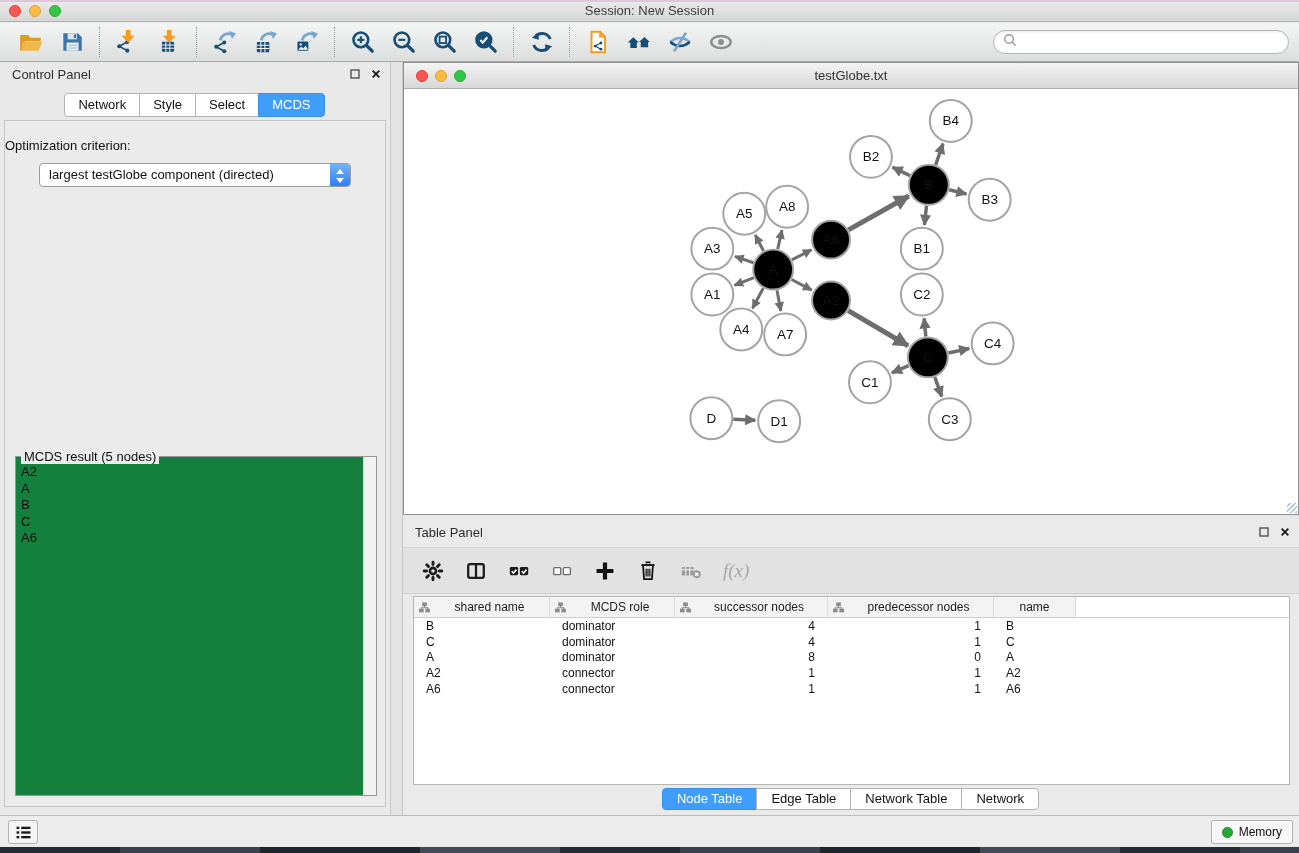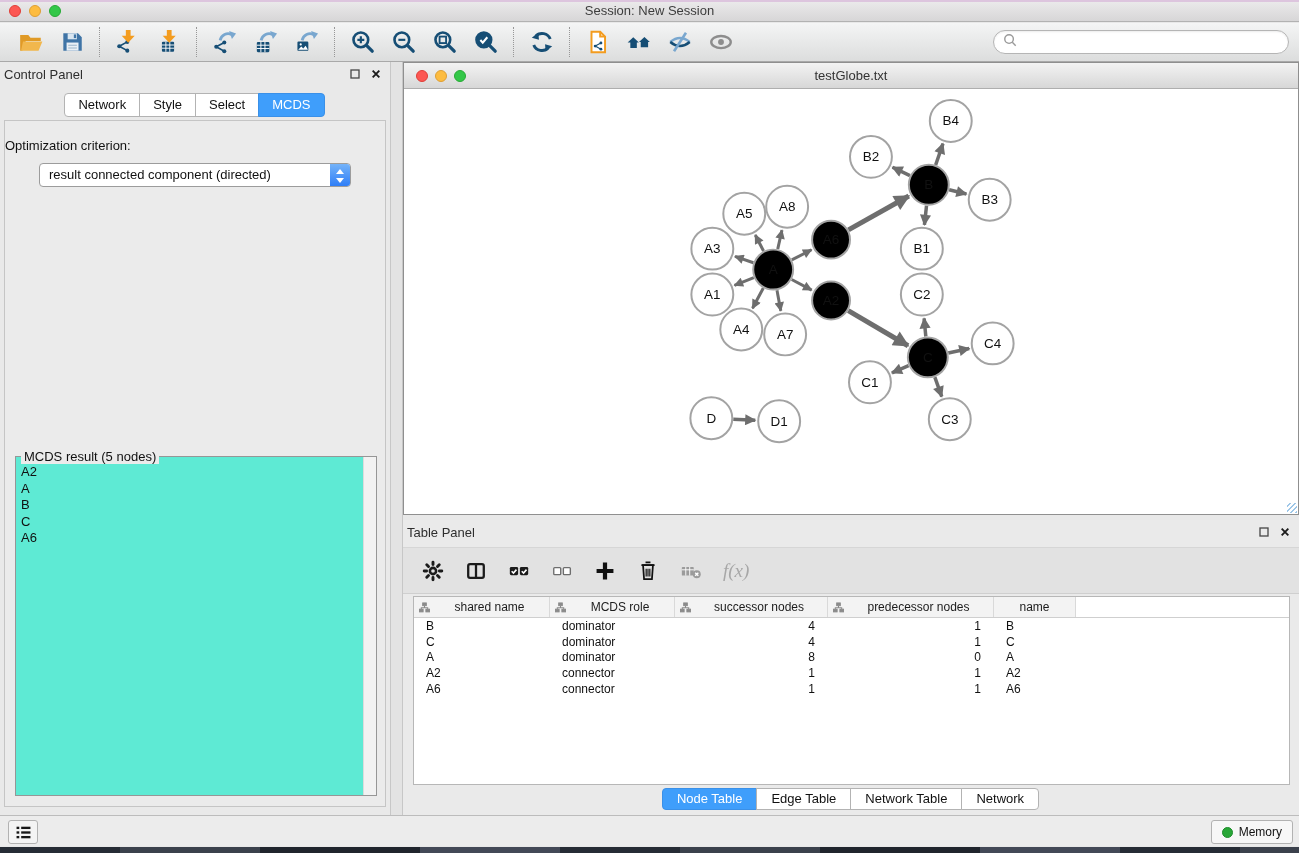--- a/index.html
+++ b/index.html
@@ -29,21 +29,21 @@
     border:1px solid #b5b5b5; border-radius:13px; display:flex; align-items:center;
     padding:0 9px; box-shadow:inset 0 1px 2px rgba(0,0,0,.08); }
   .searchbox input { border:none; outline:none; flex:1; font-size:13px; margin-left:5px;
     font-family:"Liberation Sans",sans-serif; background:transparent; }
 
   
   .control-panel { position:absolute; left:0; top:62px; width:390px; height:753px;
     background:#e9e9e9; }
   .v-divider { position:absolute; left:390px; top:62px; width:13px; height:753px;
     background:#e3e3e3; border-left:1px solid #c7c7c7; border-right:1px solid #c7c7c7; }
-  .panel-head { height:26px; line-height:26px; font-size:13px; color:#2e2e2e; padding-left:4px; }
+  .panel-head { height:26px; line-height:26px; font-size:13px; color:#2e2e2e; padding-left:12px; }
   .panel-head-icons { position:absolute; top:6px; right:8px; display:flex; gap:9px; }
   .panel-head-icons .ph-btn { background:none; border:none; padding:0; line-height:0; cursor:default; }
 
   .cp-tabs { position:absolute; left:0; right:0; top:31px; display:flex; justify-content:center; }
   .tab { font-size:13px; padding:3px 13px 4px; background:#fff; color:#111;
     border:1px solid #b3b3b3; margin-left:-1px; cursor:default; }
   .tab:first-child { border-radius:4px 0 0 4px; }
   .tab:last-child  { border-radius:0 4px 4px 0; }
   .tab.active { background:#3f9efb; border-color:#3a90e8; color:#fff; }
 
@@ -54,21 +54,21 @@
     background:#fff; border:1px solid #9c9c9c; border-radius:4px;
     font-size:13px; line-height:22px; padding-left:9px; color:#111; }
   .criterion .spinner { position:absolute; right:0; top:0; bottom:0; width:20px;
     background:linear-gradient(#74b3f9,#2f7ef7); border-radius:0 3px 3px 0; }
   .cp-buttons { margin-top:13px; display:flex; justify-content:center; gap:14px; }
   .cp-buttons button { font-size:13px; height:22px; padding:0 13px; background:#fdfdfd;
     border:1px solid #a6a6a6; border-radius:4px; color:#111; cursor:default;
     font-family:"Liberation Sans",sans-serif; }
 
   .result-fieldset { position:absolute; left:10px; right:8px; top:335px; bottom:10px;
-    border:1px solid #969696; background:#5eead4; }
+    border:1px solid #969696; background:#15803d; }
   .result-legend { position:absolute; top:-8px; left:5px; background:#ebebeb;
     padding:0 3px; font-size:13px; color:#111; }
   .result-list { position:absolute; left:0; top:3px; right:14px; bottom:0;
     padding:4px 0 0 5px; font-size:13px; line-height:16.5px; color:#111; overflow:hidden; }
   .result-scroll { position:absolute; right:0; top:0; bottom:0; width:13px;
     background:#f2f2f2; border-left:1px solid #dcdcdc; }
 
   
   .net-frame { position:absolute; left:403px; top:62px; width:896px; height:453px;
     border:1px solid #8f8f8f; background:#fff; }
@@ -315,21 +315,21 @@
   </div>
   <div class="cp-tabs" id="cp-tabs">
       <div class="tab">Network</div>
       <div class="tab">Style</div>
       <div class="tab">Select</div>
       <div class="tab active">MCDS</div>
     </div>
   <div class="cp-content">
     <div class="opt-label">Optimization criterion:</div>
     <div class="criterion">
-      <span>result connected component (directed)</span>
+      <span>largest testGlobe component (directed)</span>
       <span class="spinner"><svg viewBox="0 0 20 24" width="20" height="24">
             <path d="M10 5l4 5H6z" fill="#fff"></path>
             <path d="M10 19l-4-5h8z" fill="#fff"></path>
           </svg></span>
     </div>
     <div class="result-fieldset">
       <span class="result-legend">MCDS result (5 nodes)</span>
       <div class="result-list" id="result-list">
           <div>A2</div>
           <div>A</div>

